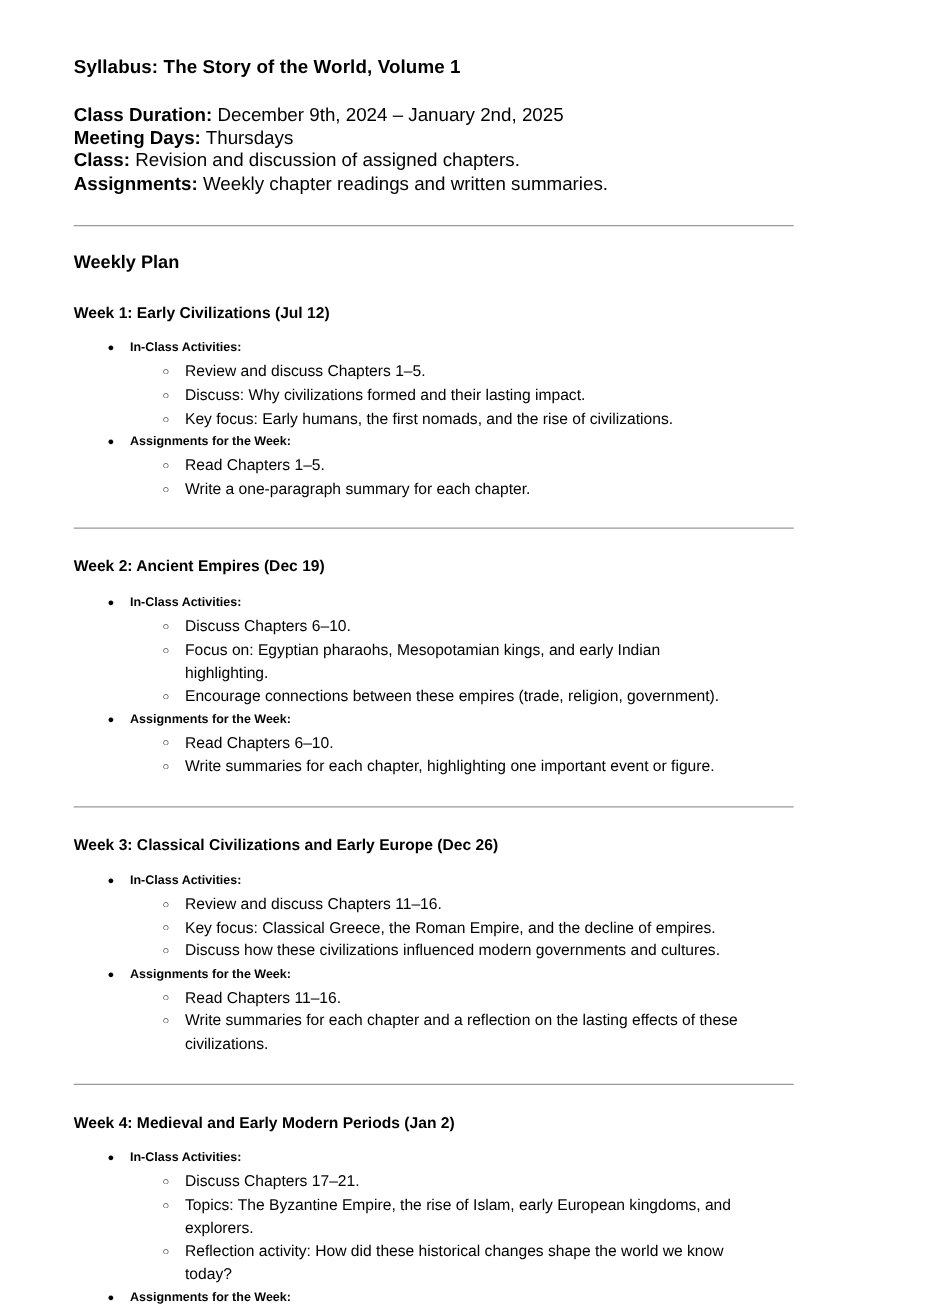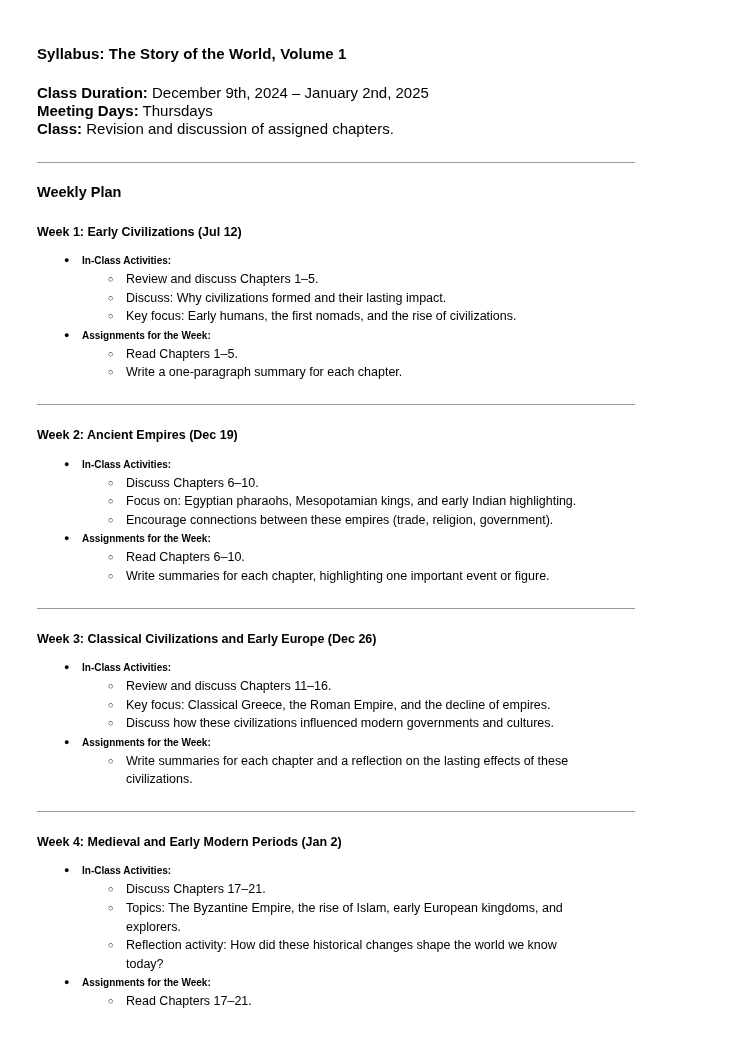--- a/index.html
+++ b/index.html
@@ -11,21 +11,21 @@
     width: 743px;
     height: 1050px;
     font-family: "Liberation Sans", sans-serif;
     color: #000000;
     -webkit-font-smoothing: antialiased;
   }
   .page {
     width: 635px;
     height: 1050px;
     box-sizing: border-box;
-    padding: 44px 40px 0 37px;
+    padding: 44px 40px 0 59px;
     position: relative;
     overflow: hidden;
   }
   .doc-title {
     font-size: 15px;
     font-weight: bold;
     letter-spacing: 0.1px;
     margin: 0 0 20px 0;
     line-height: 1.3;
   }
@@ -126,20 +126,24 @@
       <span>December 9th, 2024 – January 2nd, 2025</span>
     </p>
     <p class="meta-line">
       <span class="lbl">Meeting Days:</span>
       <span>Thursdays</span>
     </p>
     <p class="meta-line">
       <span class="lbl">Class:</span>
       <span>Revision and discussion of assigned chapters.</span>
     </p>
+    <p class="meta-line">
+      <span class="lbl">Assignments:</span>
+      <span>Weekly chapter readings and written summaries.</span>
+    </p>
   </div>
 
   <hr class="rule">
 
   <h2 class="section-title">Weekly Plan</h2>
 
   <div class="week-block">
     <h3 class="week-heading">Week 1: Early Civilizations (Jul 12)</h3>
     <ul class="lvl1">
       <li>
@@ -192,20 +196,21 @@
         <span class="lvl1-label">In-Class Activities:</span>
         <ul class="lvl2">
           <li>Review and discuss Chapters 11–16.</li>
           <li>Key focus: Classical Greece, the Roman Empire, and the decline of empires.</li>
           <li>Discuss how these civilizations influenced modern governments and cultures.</li>
         </ul>
       </li>
       <li>
         <span class="lvl1-label">Assignments for the Week:</span>
         <ul class="lvl2">
+          <li>Read Chapters 11–16.</li>
           <li>Write summaries for each chapter and a reflection on the lasting effects of these civilizations.</li>
         </ul>
       </li>
     </ul>
   </div>
 
   <hr class="sep">
 
   <div class="week-block">
     <h3 class="week-heading">Week 4: Medieval and Early Modern Periods (Jan 2)</h3>

